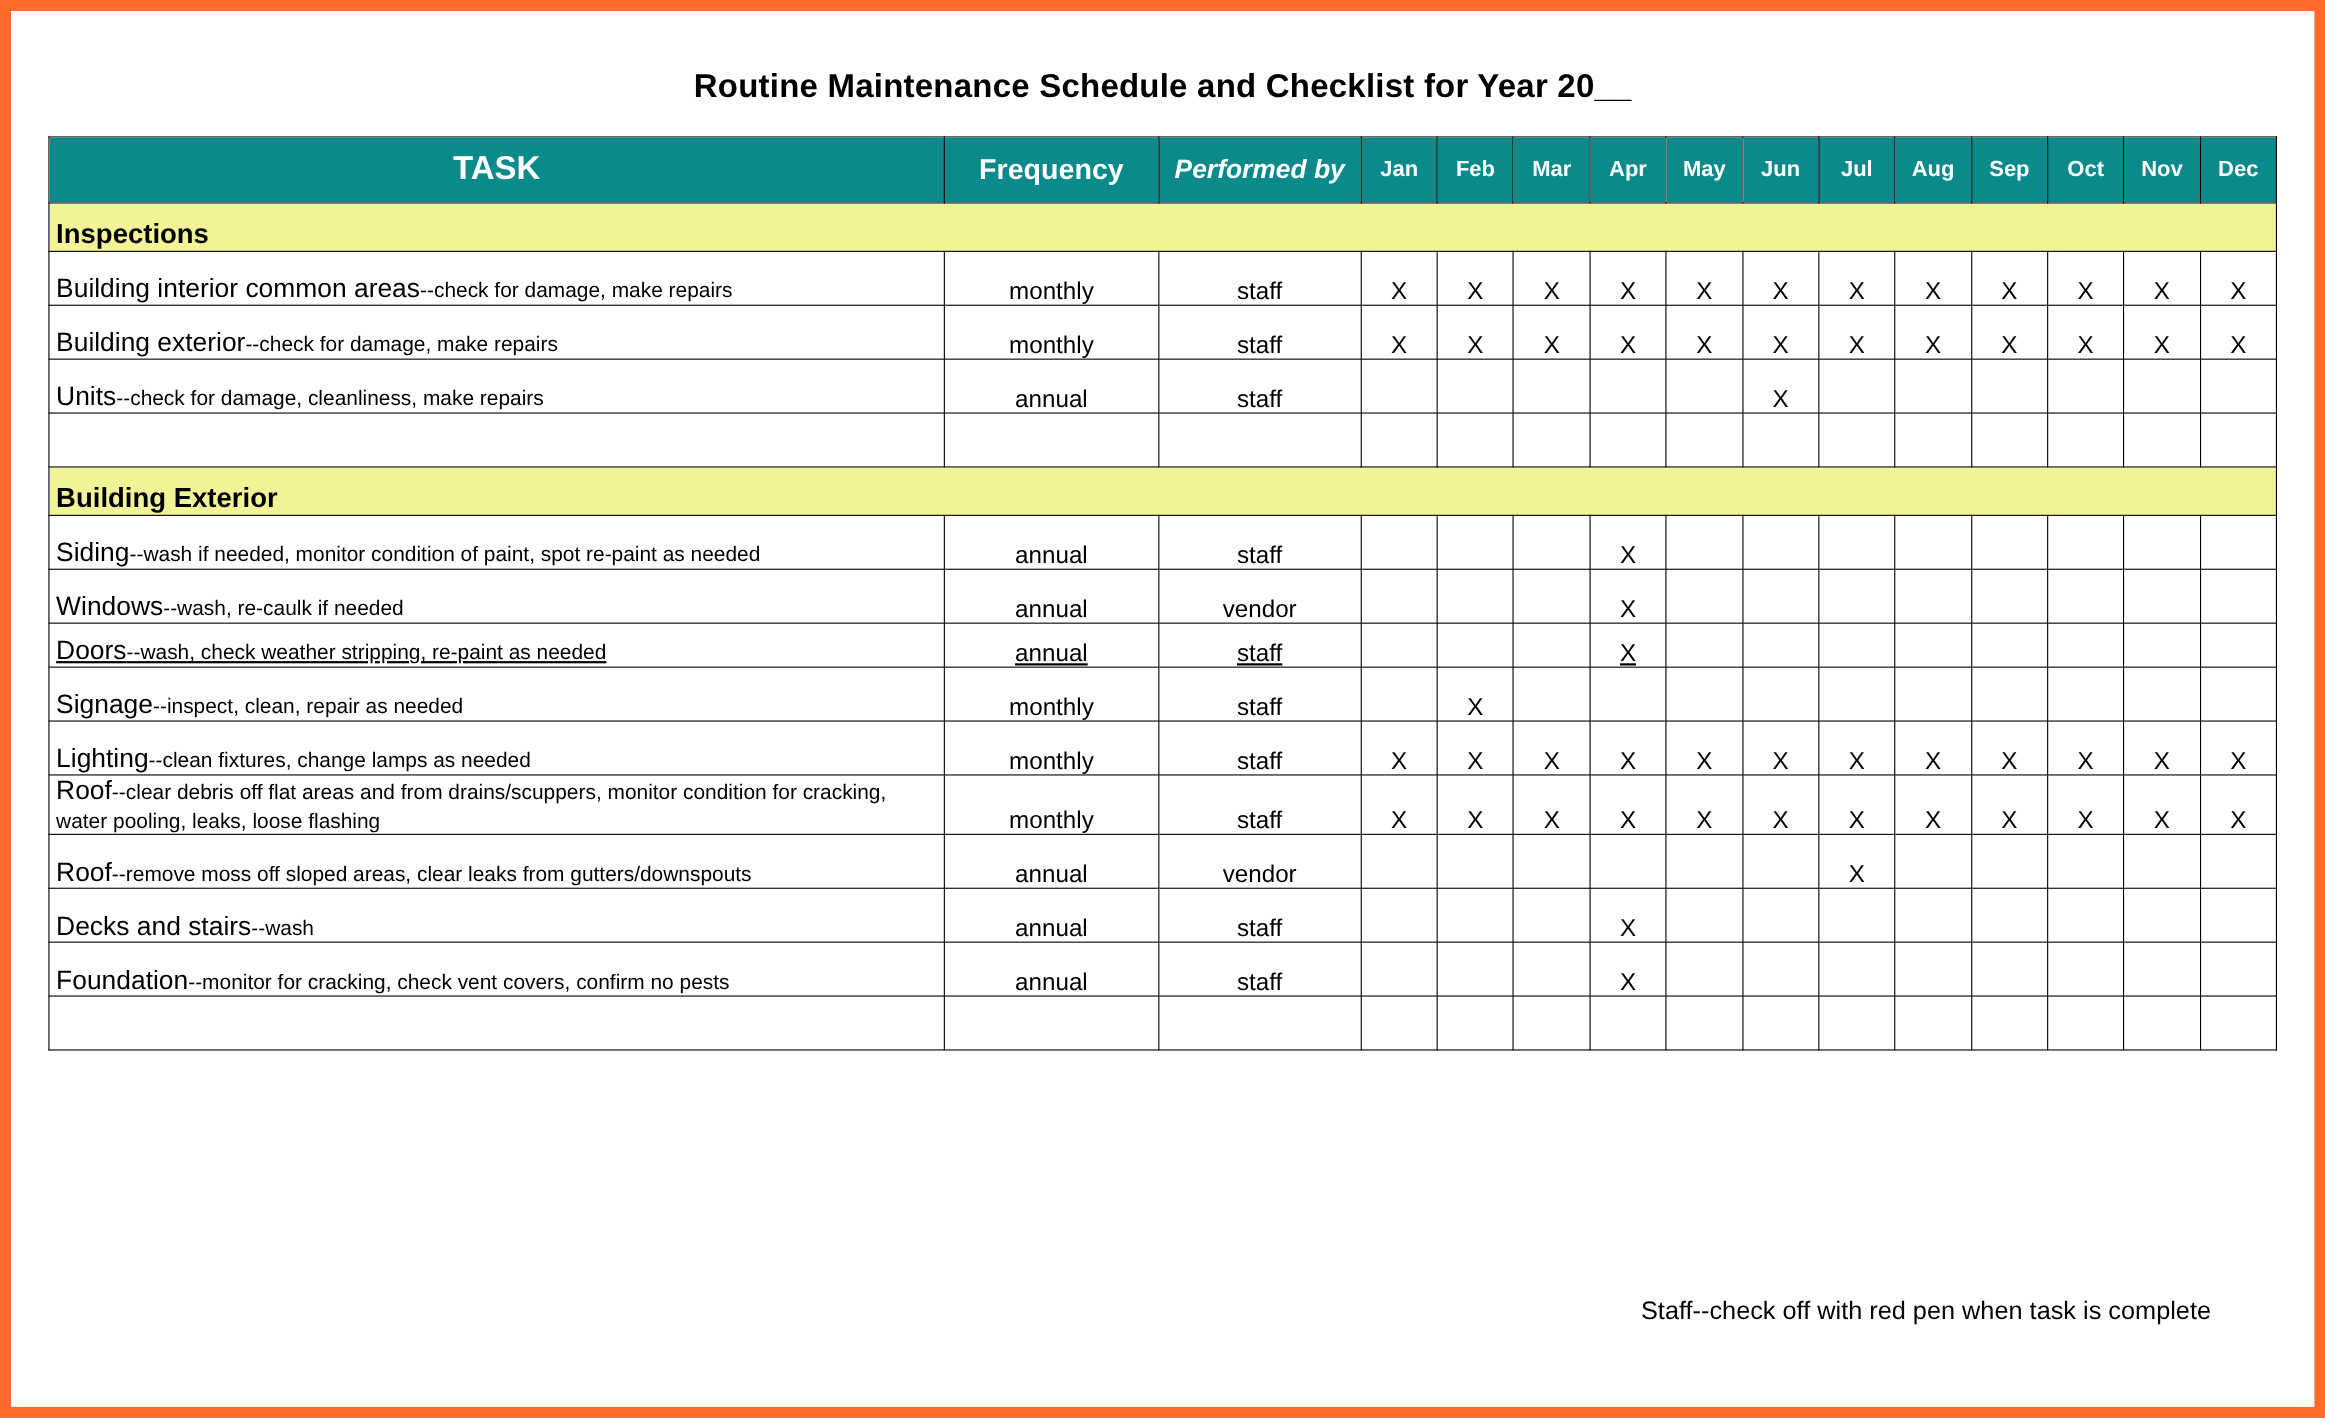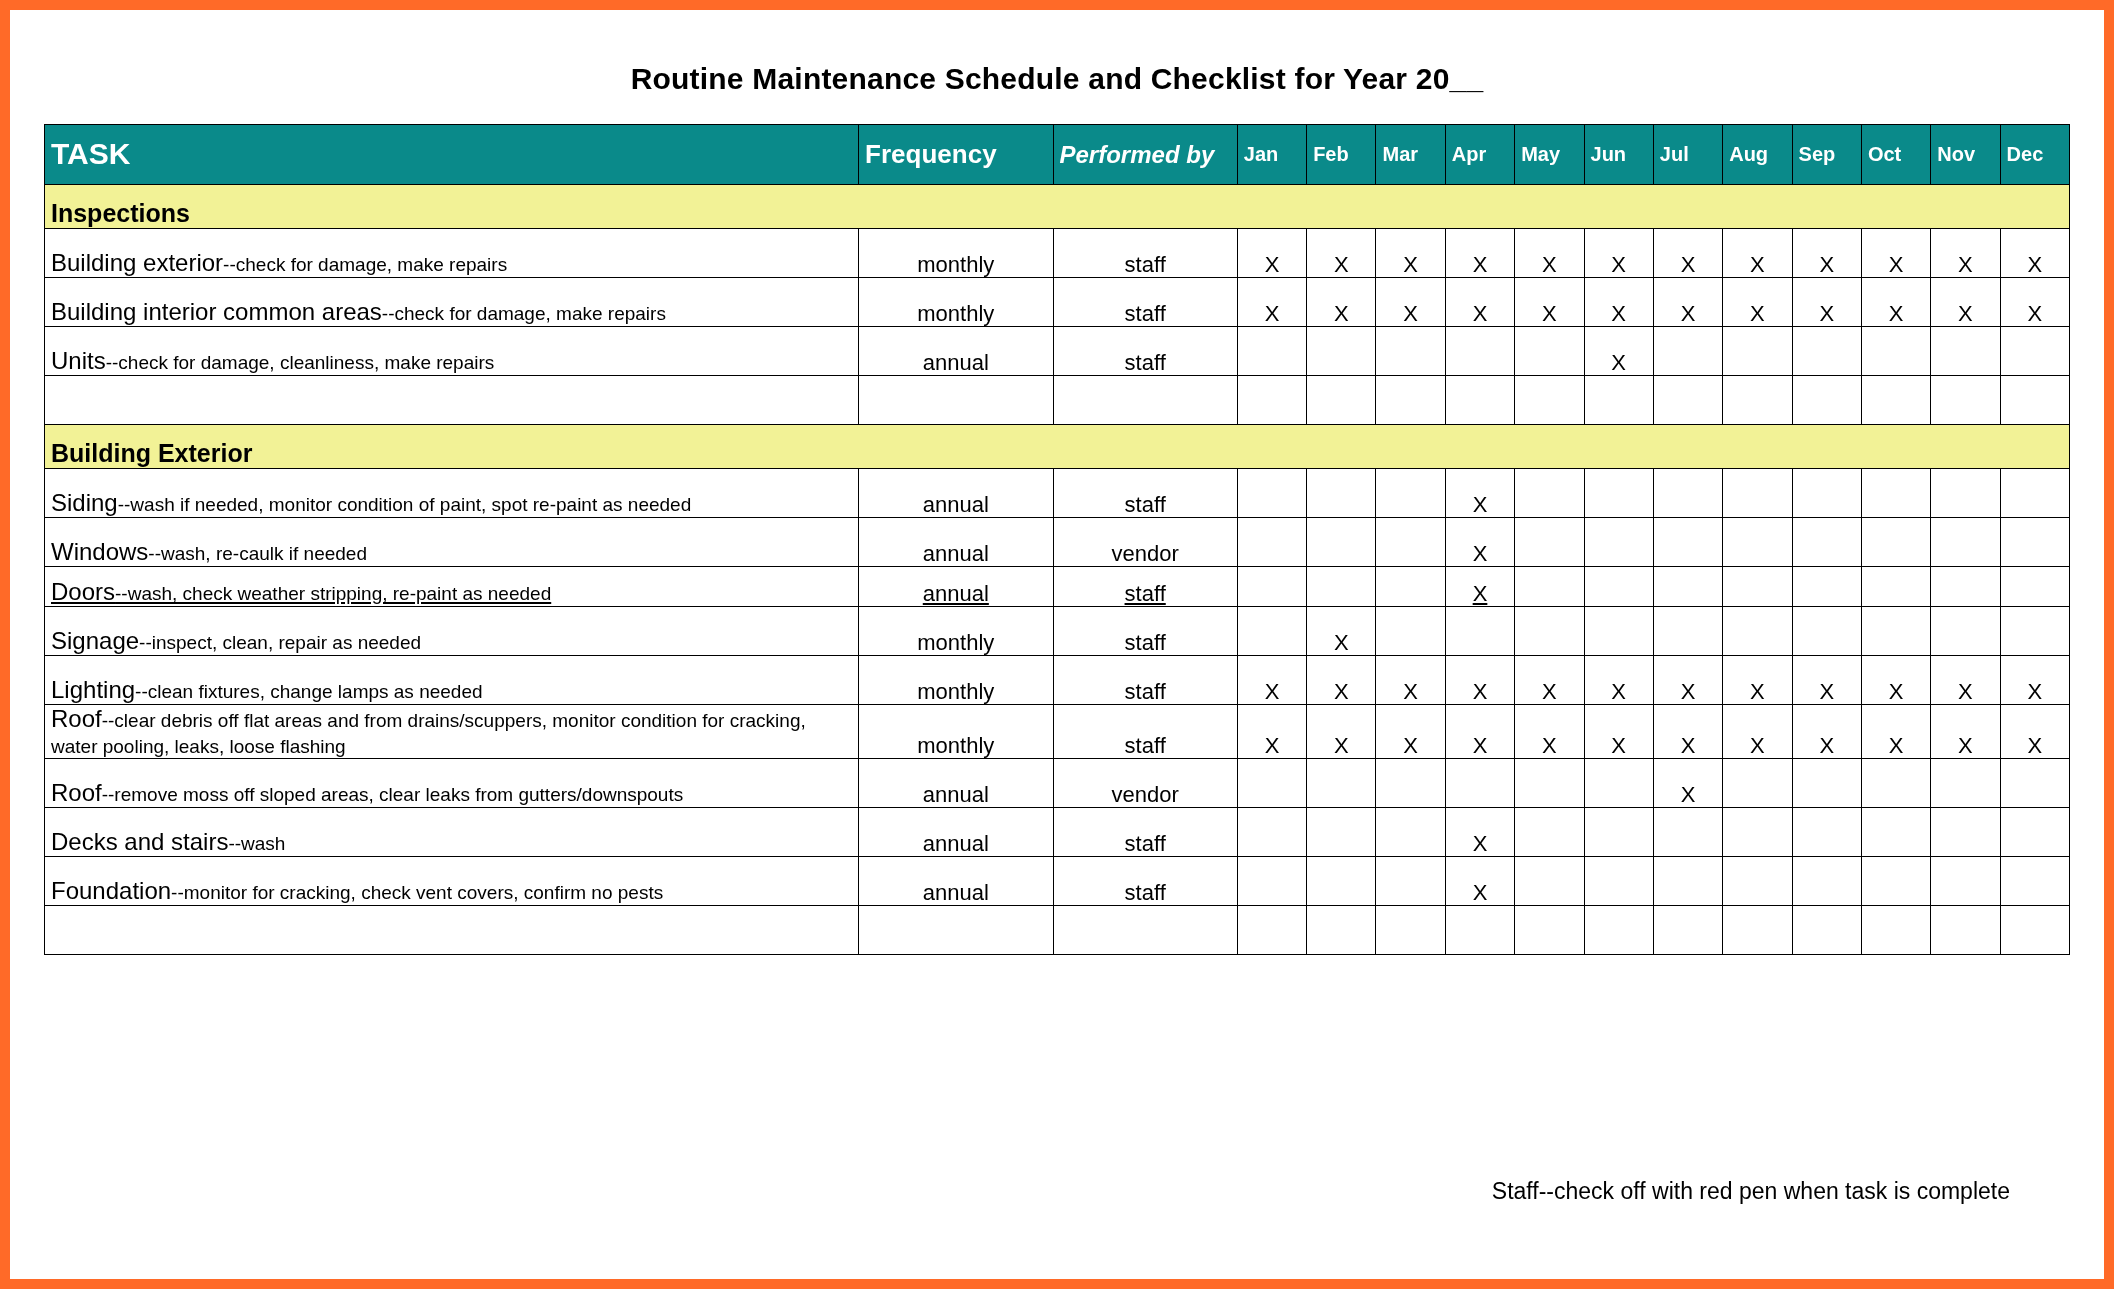--- a/index.html
+++ b/index.html
@@ -49,21 +49,21 @@
     vertical-align: bottom;
     height: 49px;
     font-size: 22px;
     line-height: 1.15;
     overflow: hidden;
   }
   
   tr.hdr th {
     background: var(--teal);
     color: #fff;
-    text-align: left;
+    text-align: center;
     vertical-align: middle;
     font-weight: bold;
     height: 60px;
   }
   tr.hdr th.task-h { font-size: 30px; }
   tr.hdr th.freq-h { font-size: 26px; }
   tr.hdr th.perf-h { font-size: 24px; font-style: italic; }
   tr.hdr th.m-h    { font-size: 20px; }
 
   
@@ -140,38 +140,38 @@
           <th class="m-h">Nov</th>
           <th class="m-h">Dec</th>
         </tr>
       </thead>
       <tbody id="tbody">
 
       <tr class="section">
             <td class="section-cell" colspan="15">Inspections</td>
           </tr>
           <tr>
+            <td class="taskcell"><span class="tname">Building interior common areas</span><span class="tdesc">--check for damage, make repairs</span></td>
+            <td class="freq">monthly</td>
+            <td class="perf">staff</td>
+            <td class="month">X</td>
+            <td class="month">X</td>
+            <td class="month">X</td>
+            <td class="month">X</td>
+            <td class="month">X</td>
+            <td class="month">X</td>
+            <td class="month">X</td>
+            <td class="month">X</td>
+            <td class="month">X</td>
+            <td class="month">X</td>
+            <td class="month">X</td>
+            <td class="month">X</td>
+          </tr>
+          <tr>
             <td class="taskcell"><span class="tname">Building exterior</span><span class="tdesc">--check for damage, make repairs</span></td>
-            <td class="freq">monthly</td>
-            <td class="perf">staff</td>
-            <td class="month">X</td>
-            <td class="month">X</td>
-            <td class="month">X</td>
-            <td class="month">X</td>
-            <td class="month">X</td>
-            <td class="month">X</td>
-            <td class="month">X</td>
-            <td class="month">X</td>
-            <td class="month">X</td>
-            <td class="month">X</td>
-            <td class="month">X</td>
-            <td class="month">X</td>
-          </tr>
-          <tr>
-            <td class="taskcell"><span class="tname">Building interior common areas</span><span class="tdesc">--check for damage, make repairs</span></td>
             <td class="freq">monthly</td>
             <td class="perf">staff</td>
             <td class="month">X</td>
             <td class="month">X</td>
             <td class="month">X</td>
             <td class="month">X</td>
             <td class="month">X</td>
             <td class="month">X</td>
             <td class="month">X</td>
             <td class="month">X</td>

